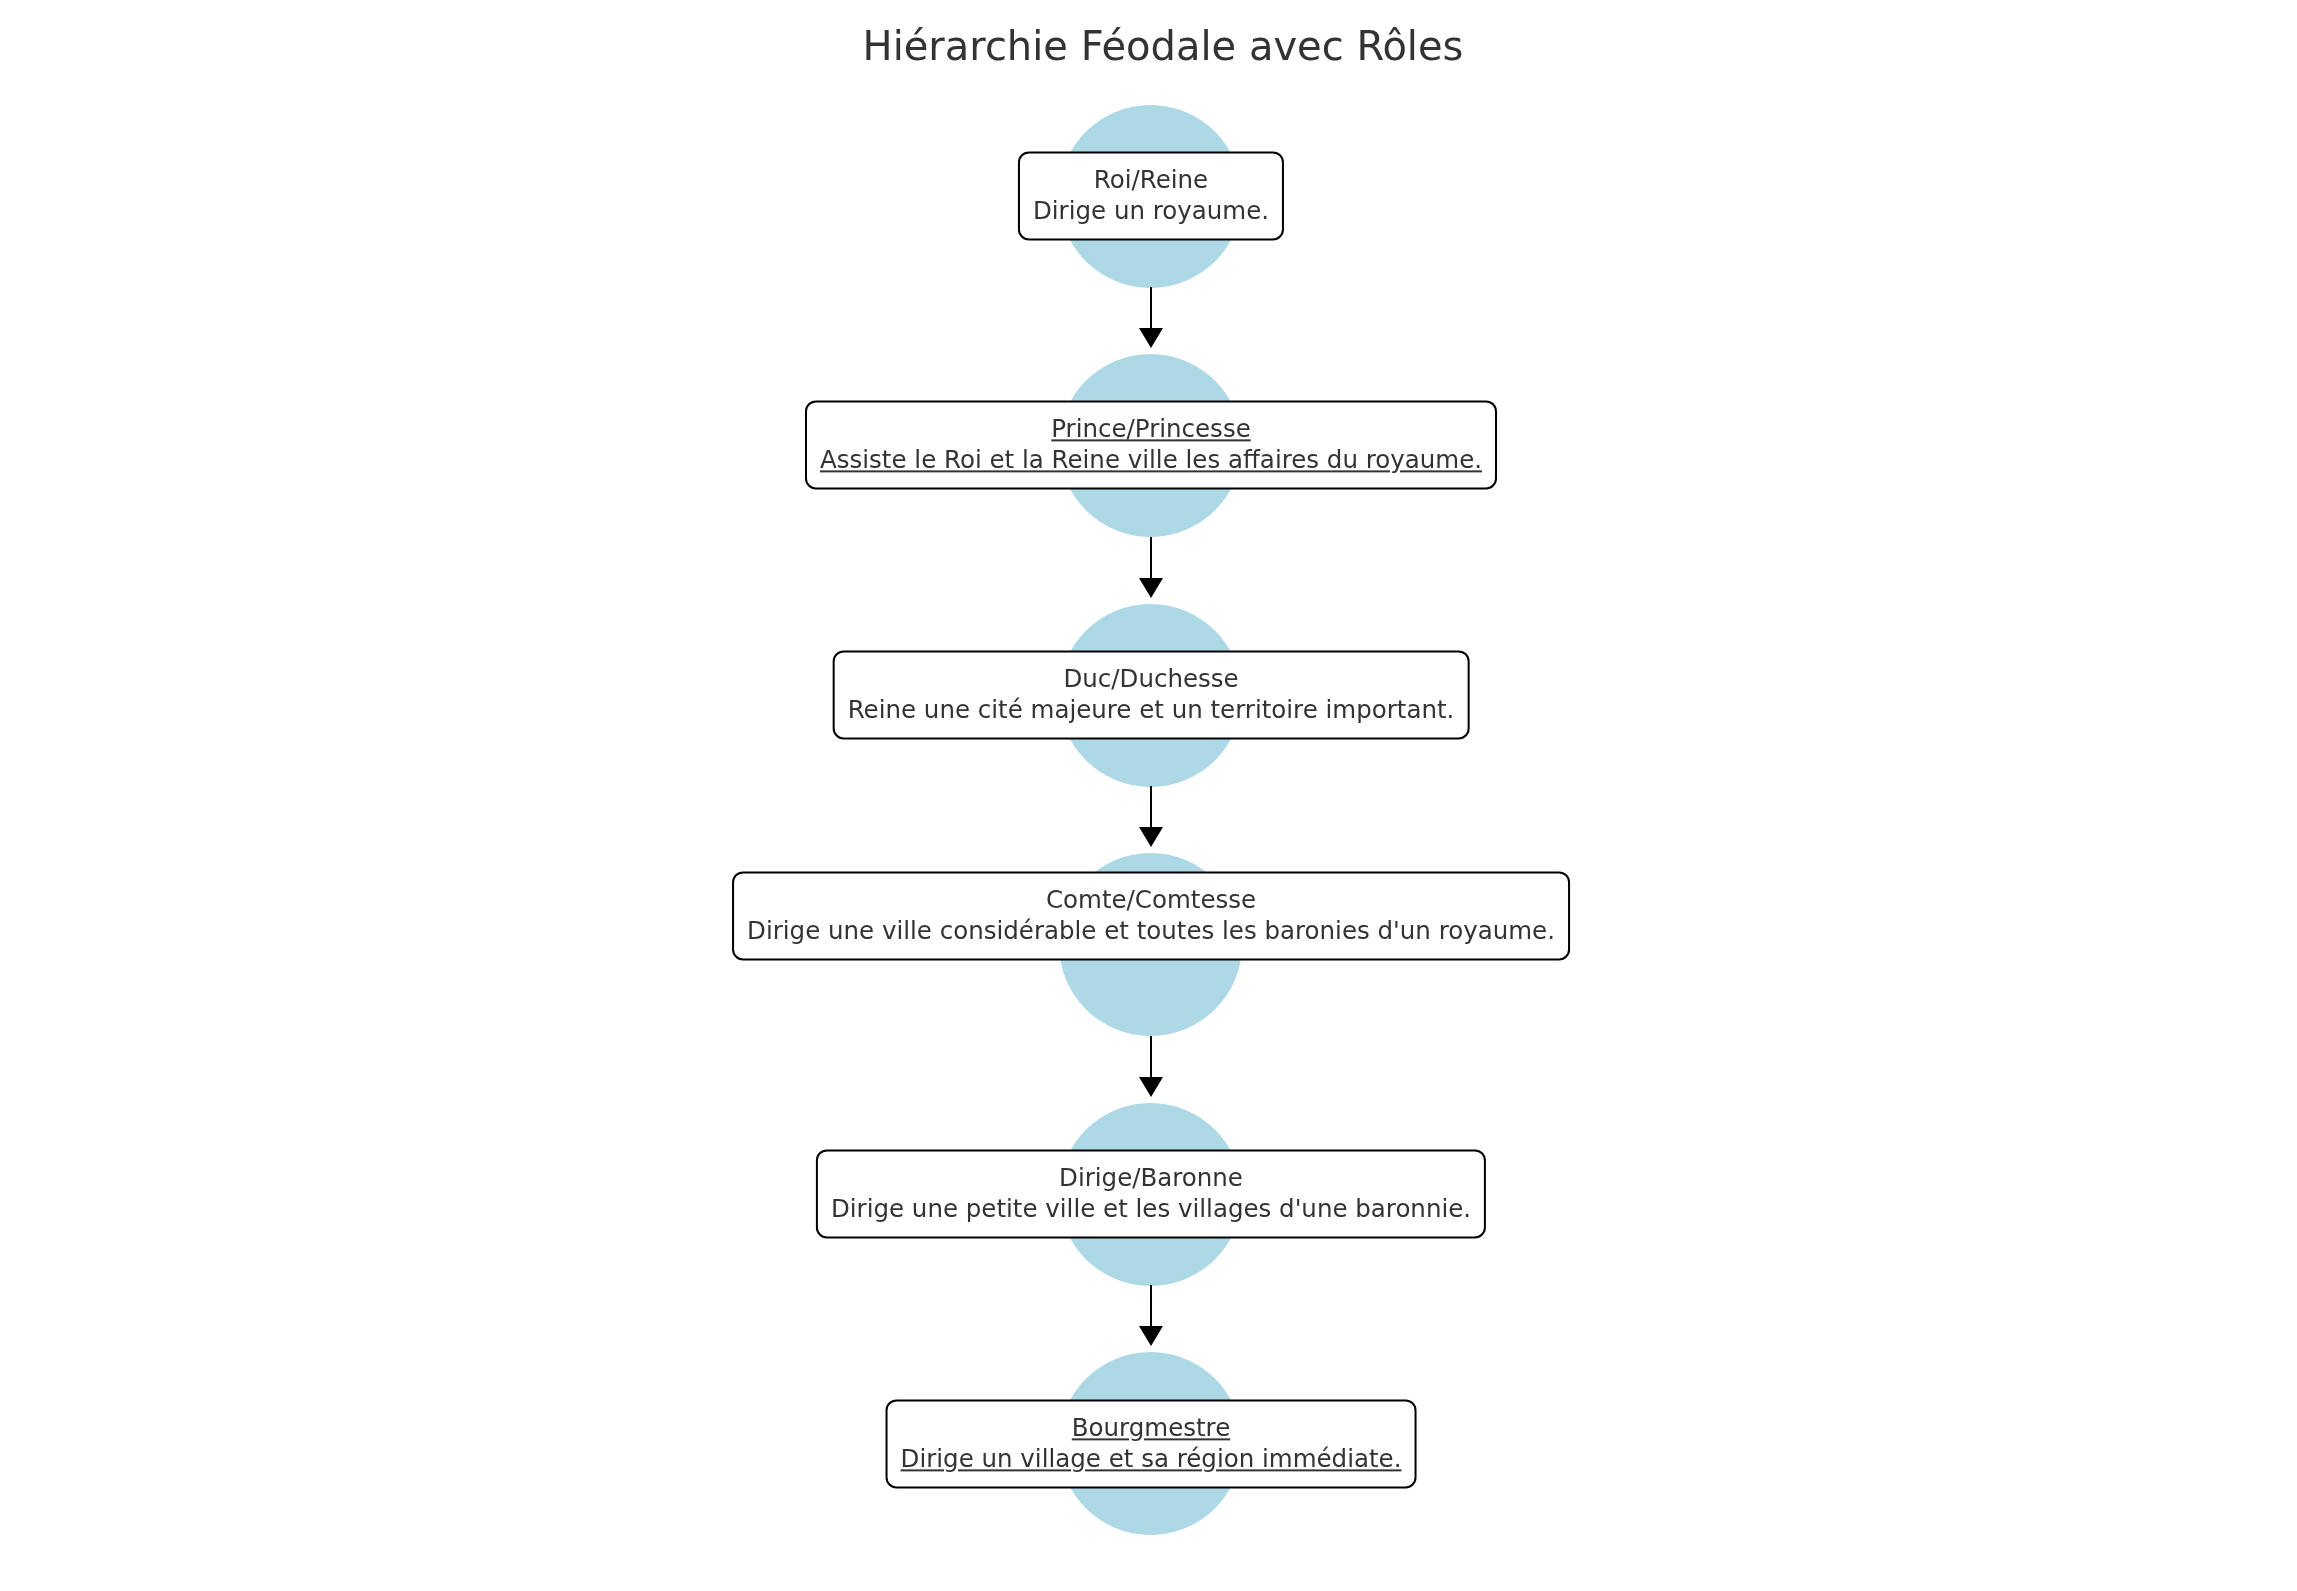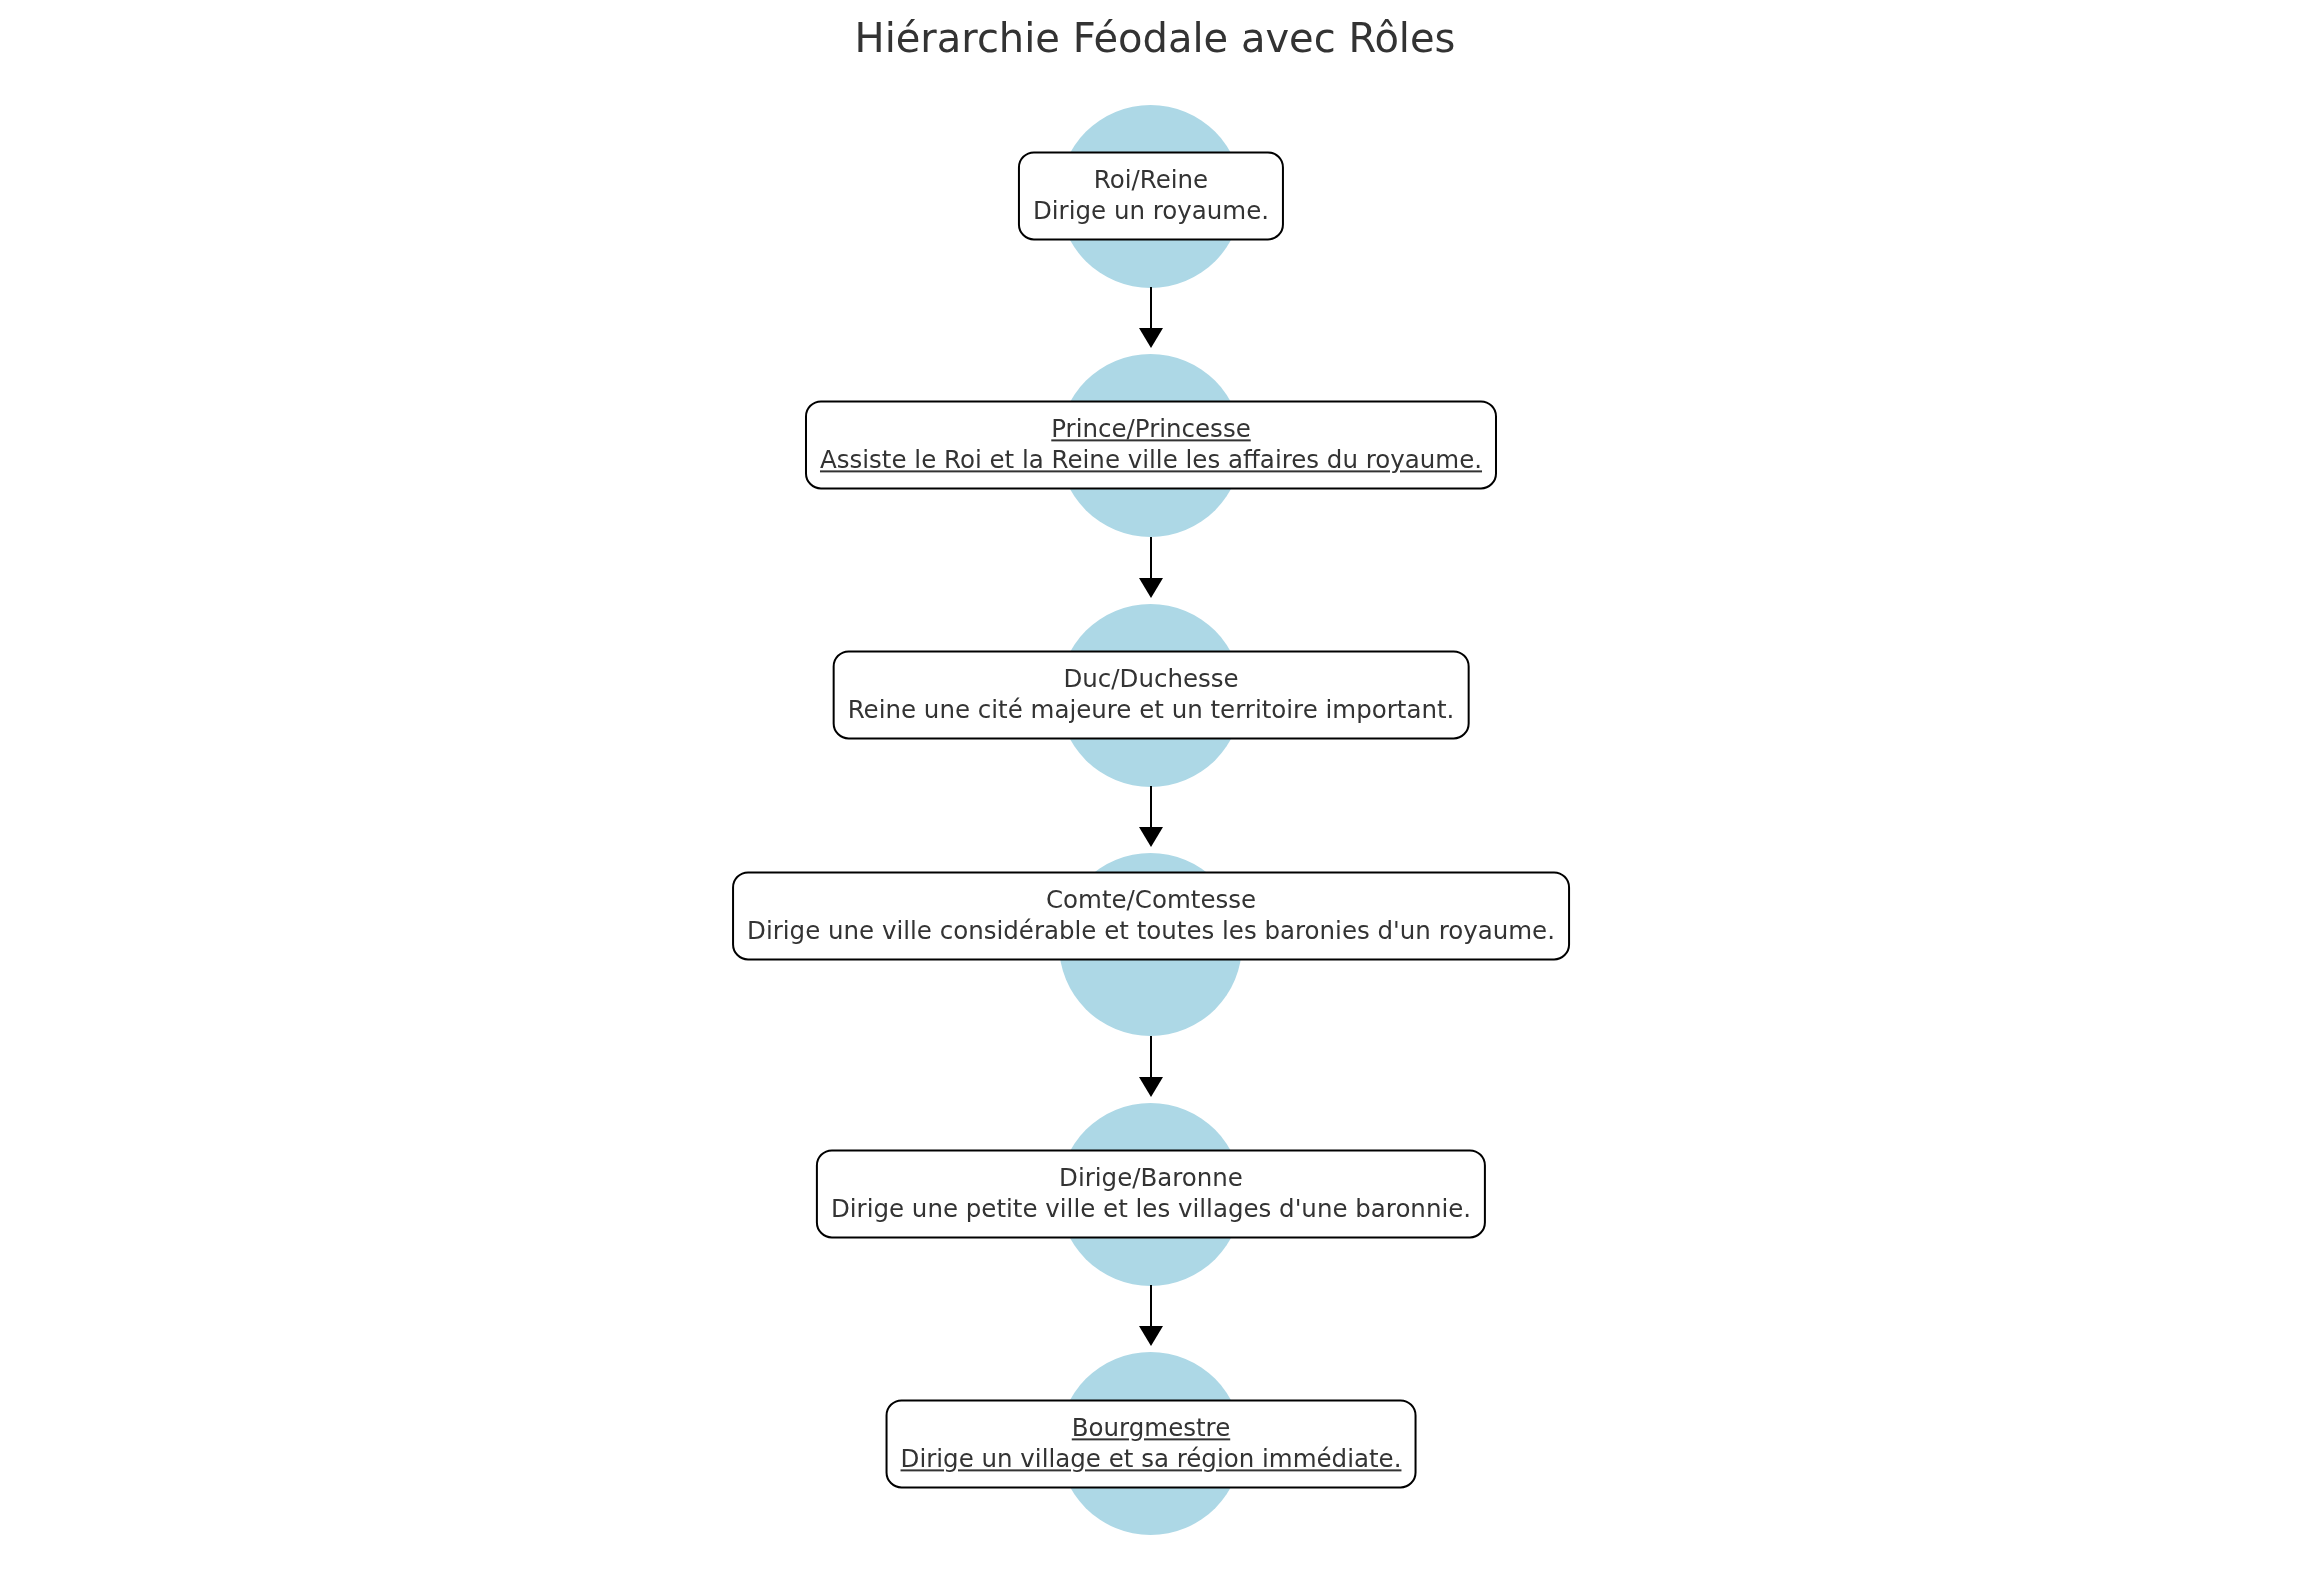--- a/index.html
+++ b/index.html
@@ -17,21 +17,21 @@
   }
   .diagram-title {
     position: absolute;
     left: 1151px;
     top: 11.3px;
     transform: translateX(-50%);
     font-size: 40px;
     font-weight: 400;
     color: #333333;
     white-space: nowrap;
-    margin: 4px;
+    margin: 12px;
   }
   .circle {
     position: absolute;
     left: 1059px;
     width: 183px;
     height: 183px;
     border-radius: 50%;
     background: #add8e6;
   }
   .circle.c1 { top: 105px; }
@@ -39,21 +39,21 @@
   .circle.c3 { top: 604px; }
   .circle.c4 { top: 853px; }
   .circle.c5 { top: 1103px; }
   .circle.c6 { top: 1352px; }
   .label-box {
     position: absolute;
     left: 1151px;
     transform: translate(-50%, -50%);
     background: #ffffff;
     border: 2.8px solid #000000;
-    border-radius: 16px;
+    border-radius: 11px;
     padding: 12px 13px;
     text-align: center;
     color: #333333;
     font-size: 24.5px;
     line-height: 1.25;
     white-space: nowrap;
   }
   .label-box.b1 { top: 196px; }
   .label-box.b2 { top: 445px; text-decoration: underline; }
   .label-box.b3 { top: 695px; }

